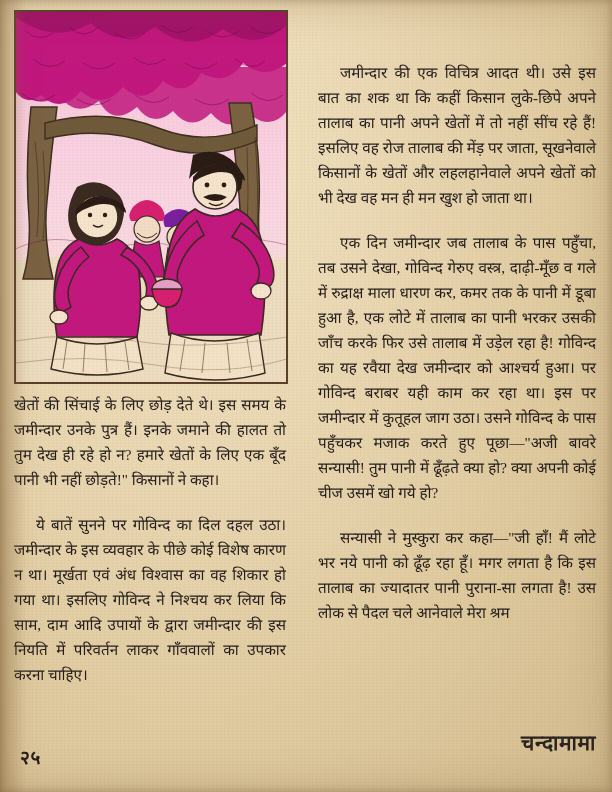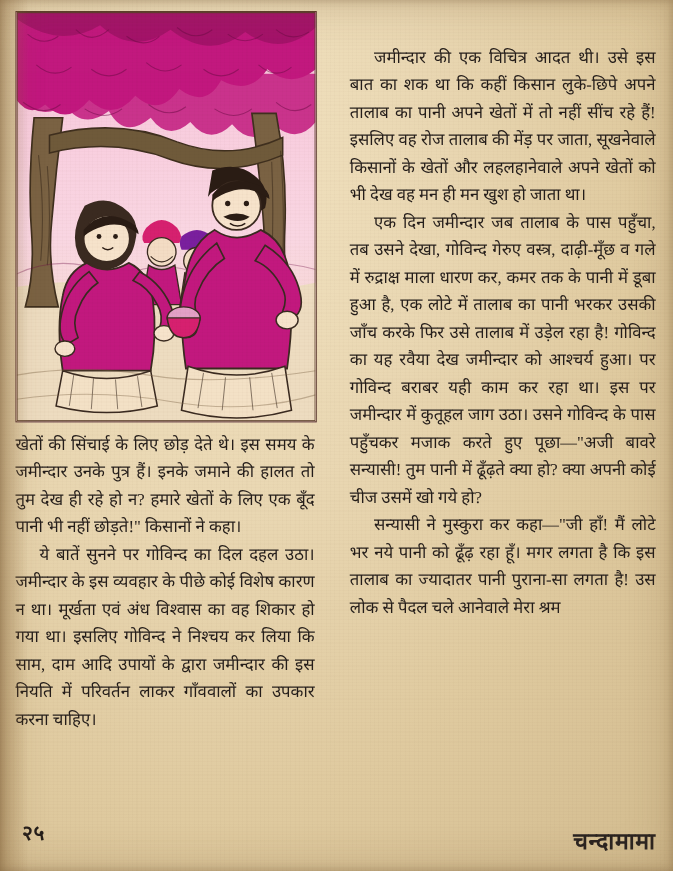--- a/index.html
+++ b/index.html
@@ -57,21 +57,21 @@
   
   .col {
     position: absolute;
     font-size: 15.2px;
     line-height: 25px;
     text-align: justify;
     text-justify: inter-word;
     color: #241d1a;
   }
   .col p { margin: 0 0 0 0; }
-  .col p.indent { text-indent: 22px; }
+  .col p.indent { text-indent: 22px; margin-top: 20px; }
   .col-left {
     left: 14px;
     top: 392px;
     width: 272px;
   }
   .col-right {
     left: 318px;
     top: 40px;
     width: 278px;
   }
@@ -82,21 +82,21 @@
     left: 20px;
     bottom: 22px;
     font-size: 19px;
     font-weight: bold;
     letter-spacing: .5px;
     color: #241d1a;
   }
   .masthead {
     position: absolute;
     right: 16px;
-    bottom: 14px;
+    bottom: 36px;
     font-size: 21px;
     font-weight: bold;
     color: #2a2320;
     letter-spacing: .5px;
   }
 </style>
 </head>
 <body>
 
 <div class="page">

